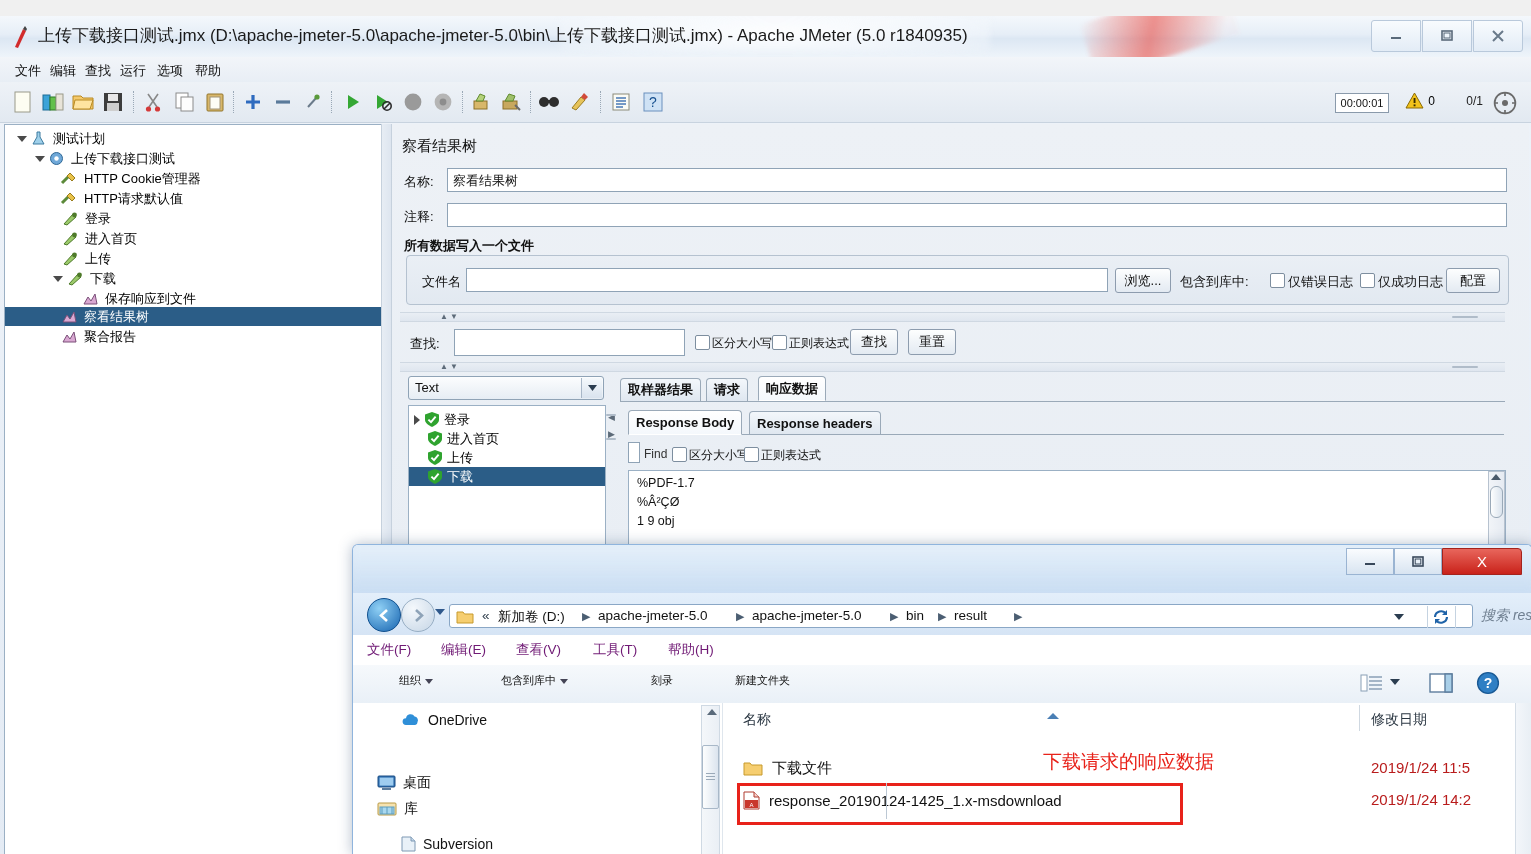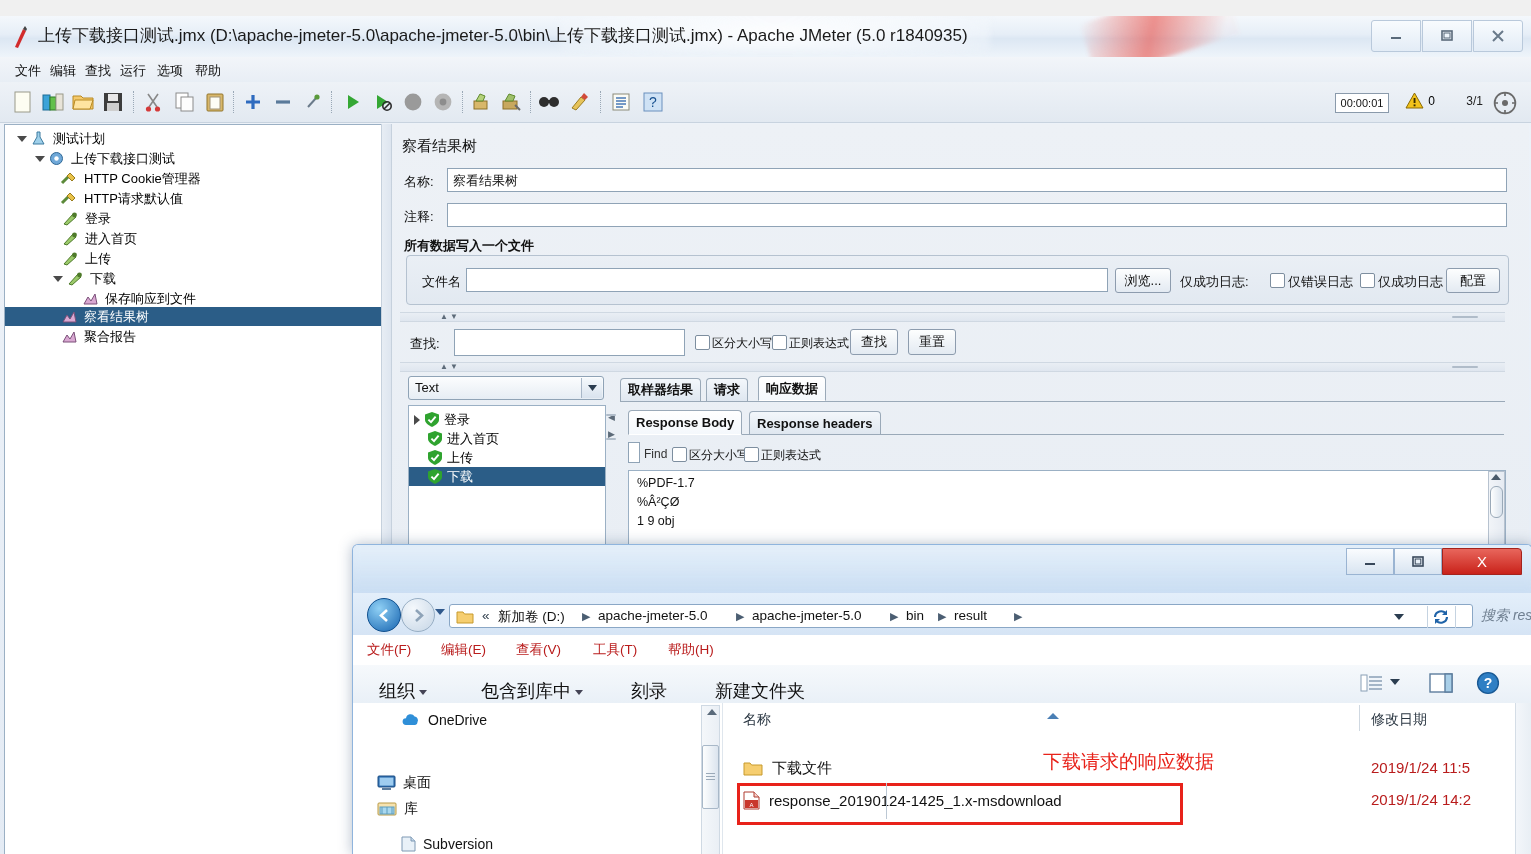--- a/index.html
+++ b/index.html
@@ -122,24 +122,24 @@
     background:linear-gradient(rgba(226,238,250,.9),rgba(210,226,244,.9));}
   .navcircle{position:absolute;top:5px;width:32px;height:32px;border-radius:50%;
     display:flex;align-items:center;justify-content:center;}
   .addrbar{position:absolute;left:96px;top:11px;width:1024px;height:24px;background:#fff;
     border:1px solid #8aa7c6;border-radius:3px;box-sizing:border-box;}
   .crumb{position:absolute;top:3px;font-size:13.5px;color:#111;white-space:nowrap;}
   .csep{position:absolute;top:5px;font-size:11px;color:#4b5e72;}
 
   .ex-menu{position:absolute;left:0;top:90px;width:1179px;height:30px;background:#fff;
     border-bottom:1px solid #e3e9ef;}
-  .ex-menu .mi{position:absolute;top:6px;font-size:13.5px;color:#b91c1c;}
+  .ex-menu .mi{position:absolute;top:6px;font-size:13.5px;color:#701a75;}
   .ex-tool{position:absolute;left:0;top:120px;width:1179px;height:38px;
     background:linear-gradient(#f6f9fc,#e9f0f7);border-bottom:1px solid #ccd8e4;}
-  .ex-tool .ti{position:absolute;top:14px;font-size:18px;color:#111;}
+  .ex-tool .ti{position:absolute;top:8px;font-size:11px;color:#111;margin-left:20px;}
   .caretd{display:inline-block;width:0;height:0;border-left:4px solid transparent;
     border-right:4px solid transparent;border-top:5px solid #445;vertical-align:middle;margin-left:4px;}
 
   .ex-body{position:absolute;left:0;top:158px;width:1179px;height:152px;background:#fff;}
   .ex-navpane{position:absolute;left:0;top:0;width:369px;height:152px;background:#fff;border-right:1px solid #dfe6ed;}
   .npitem{position:absolute;display:flex;align-items:center;gap:7px;font-size:14px;color:#111;white-space:nowrap;}
   .np-scroll{position:absolute;right:2px;top:2px;width:17px;height:148px;
     background:linear-gradient(90deg,#f4f7fa,#eaeff5);border:1px solid #cfd9e3;}
   .np-thumb{position:absolute;right:3px;top:42px;width:15px;height:62px;
     background:linear-gradient(90deg,#fdfefe,#dbe4ee);border:1px solid #a8b8c8;border-radius:2px;}
@@ -329,21 +329,21 @@
 
     <div class="elapsed">00:00:01</div>
     <div class="warnbox">
       <svg width="19" height="17" viewBox="0 0 19 17">
         <path d="M9.5 1 L18 16 L1 16 Z" fill="#f2c21a" stroke="#8a6b06"></path>
         <rect x="8.6" y="6" width="1.9" height="5" fill="#3a2d00"></rect>
           <rect x="8.6" y="12.4" width="1.9" height="1.9" fill="#3a2d00"></rect>
       </svg>
       <span>0</span>
     </div>
-    <div class="ratio">3/1</div>
+    <div class="ratio">0/1</div>
     <svg class="tmark" viewBox="0 0 24 24">
       <circle cx="12" cy="12" r="10.4" fill="none" stroke="#6a6a6a" stroke-width="1.7"></circle>
       <circle cx="12" cy="12" r="3" fill="#6a6a6a"></circle>
       <path d="M12 2 v3 M12 19 v3 M2 12 h3 M19 12 h3" stroke="#6a6a6a" stroke-width="1.7"></path>
     </svg>
   </div>
 
   <div class="treepanel">
     <div class="tnode" style="left:12px;top:4px">
       <span class="arrowdn"></span>
@@ -433,21 +433,21 @@
     <div class="tfield" style="left:55px;top:44px;width:1060px">察看结果树</div>
 
     <div class="rowlabel" style="left:12px;top:84px">注释:</div>
     <div class="tfield" style="left:55px;top:79px;width:1060px"></div>
 
     <div class="grouphdr" style="left:12px;top:113px">所有数据写入一个文件</div>
     <div class="groupbox" style="left:14px;top:131px;width:1101px;height:48px"></div>
     <div class="rowlabel" style="left:30px;top:149px">文件名</div>
     <div class="tfield" style="left:74px;top:144px;width:642px"></div>
     <div class="btn" style="left:723px;top:144px;width:56px">浏览...</div>
-    <div class="rowlabel" style="left:788px;top:149px">仅成功日志:</div>
+    <div class="rowlabel" style="left:788px;top:149px">包含到库中:</div>
     <div class="cbx" style="left:878px;top:149px"></div>
     <div class="rowlabel" style="left:896px;top:149px">仅错误日志</div>
     <div class="cbx" style="left:968px;top:149px"></div>
     <div class="rowlabel" style="left:986px;top:149px">仅成功日志</div>
     <div class="btn" style="left:1054px;top:144px;width:54px">配置</div>
 
     <div class="splitline" style="left:8px;top:188px;width:1105px"></div>
     <div class="spArrows" style="left:48px;top:188px">▲▼</div>
     <div class="spGrip" style="left:1060px;top:192px"></div>
 

